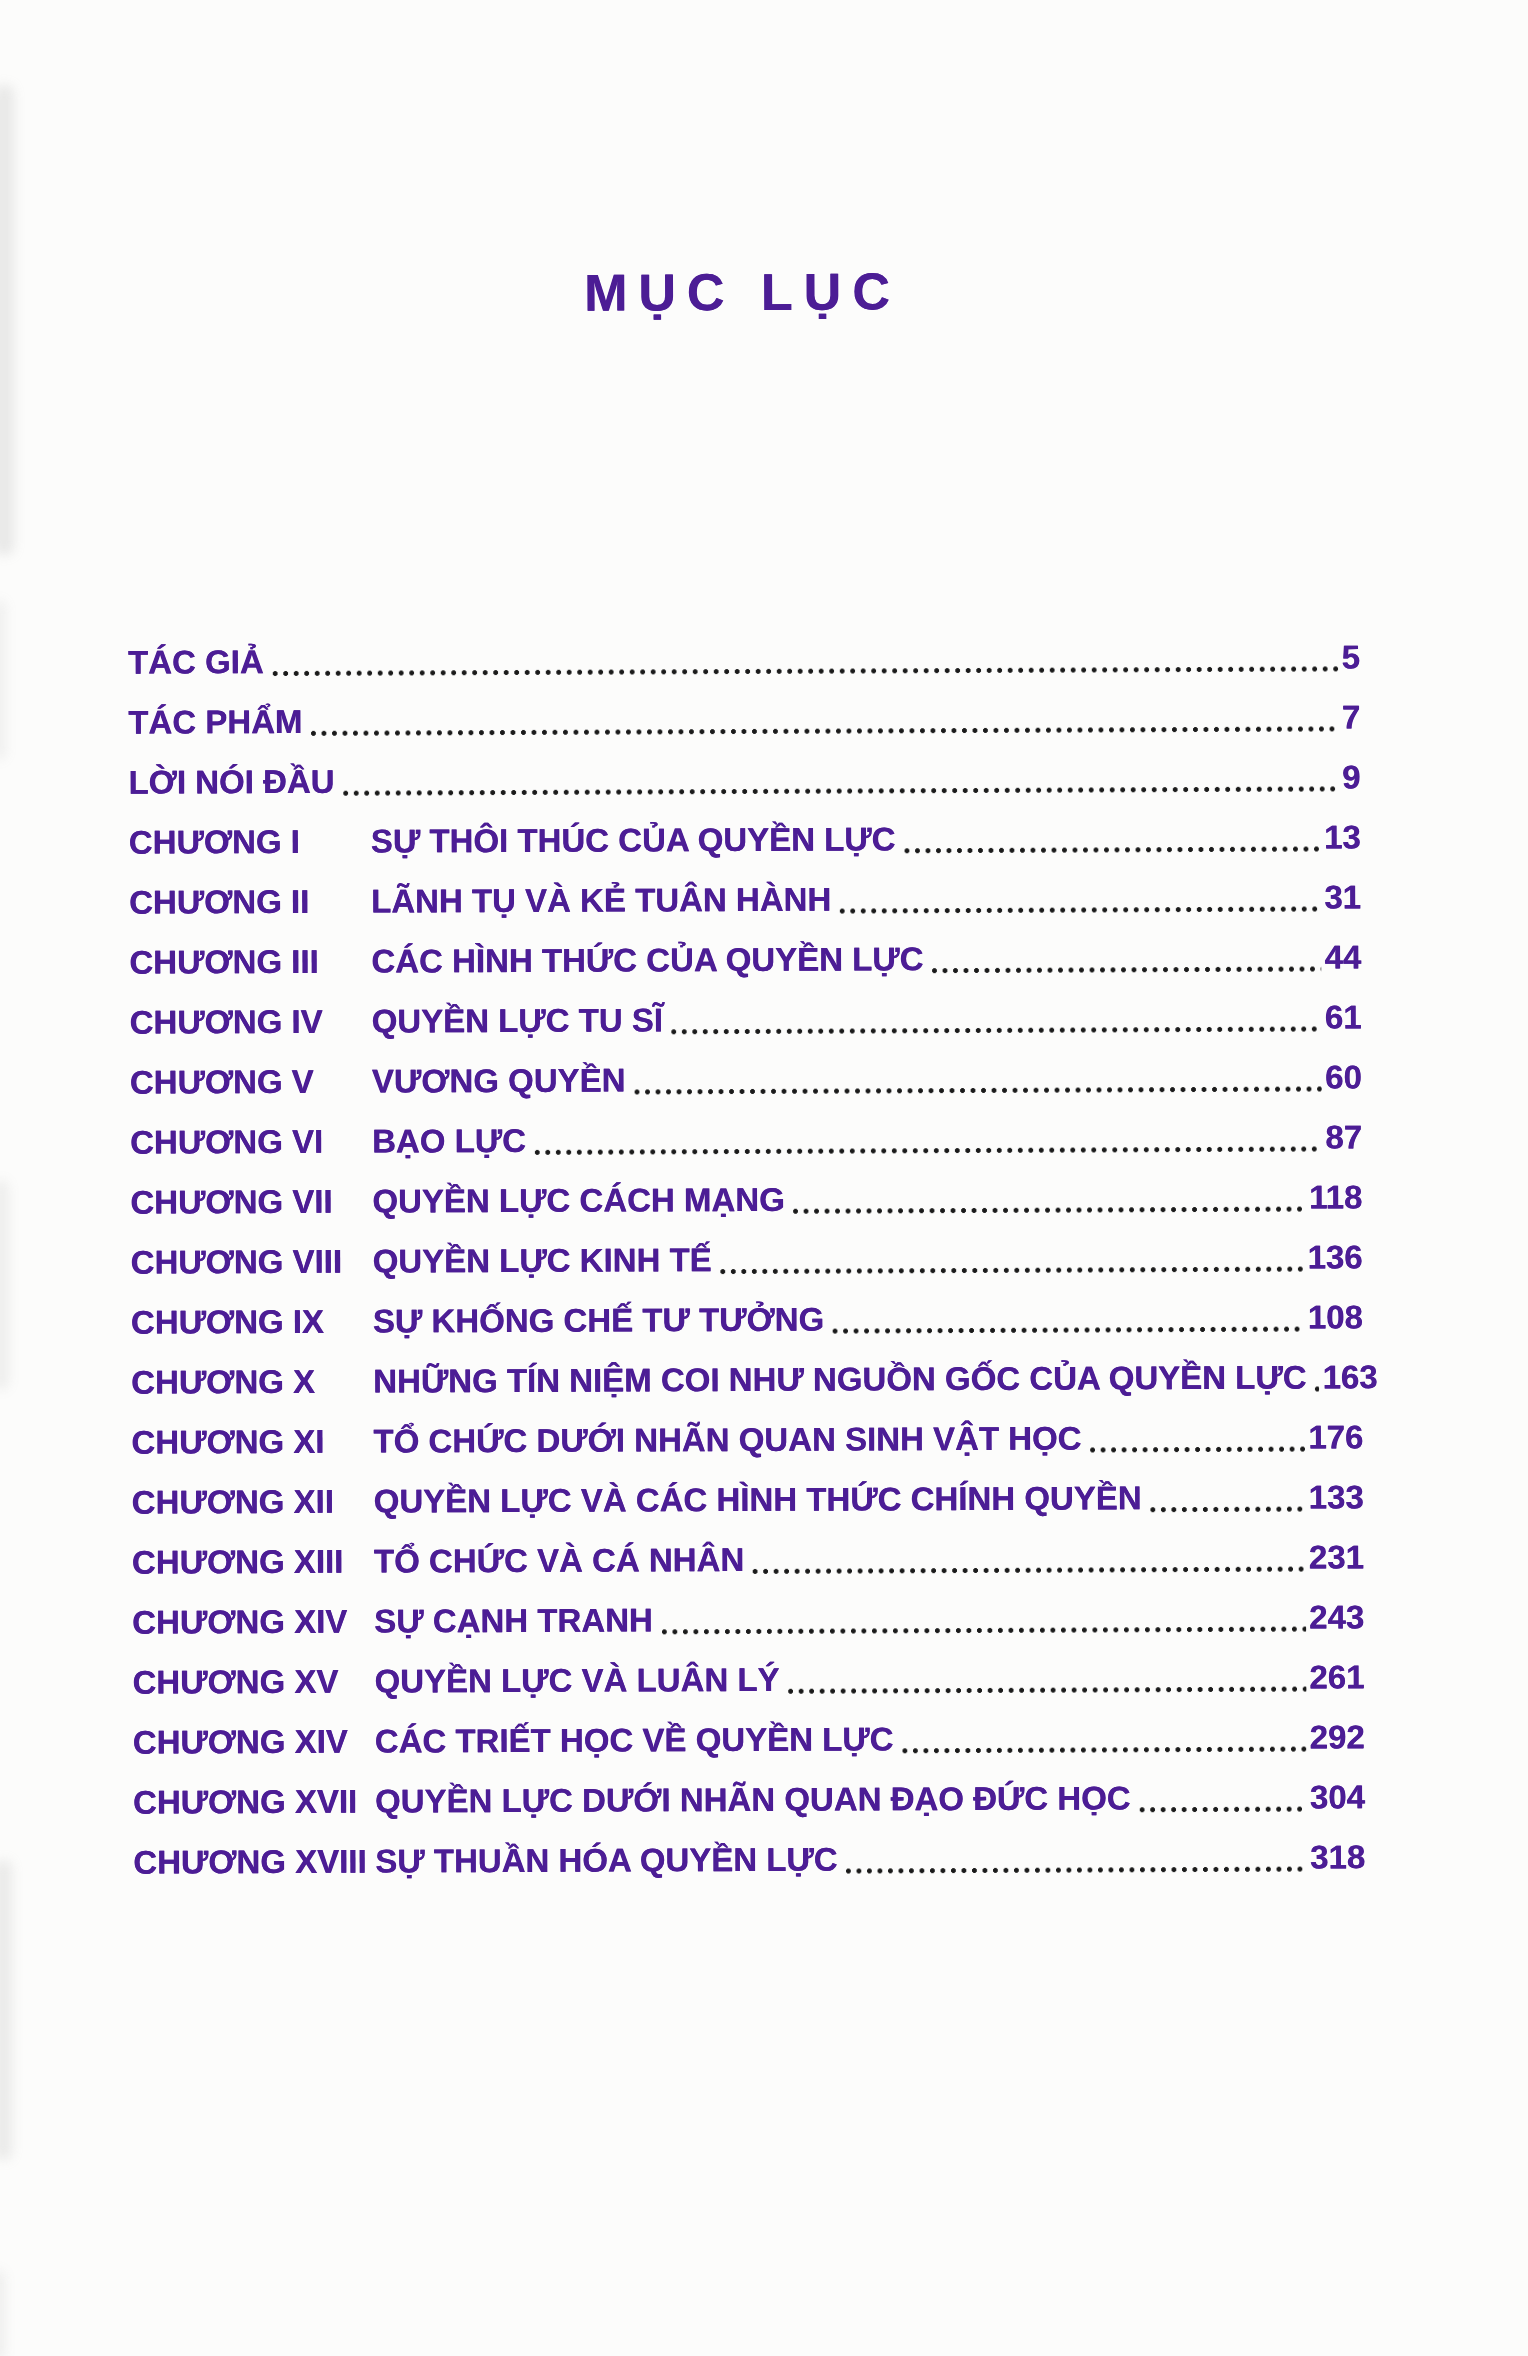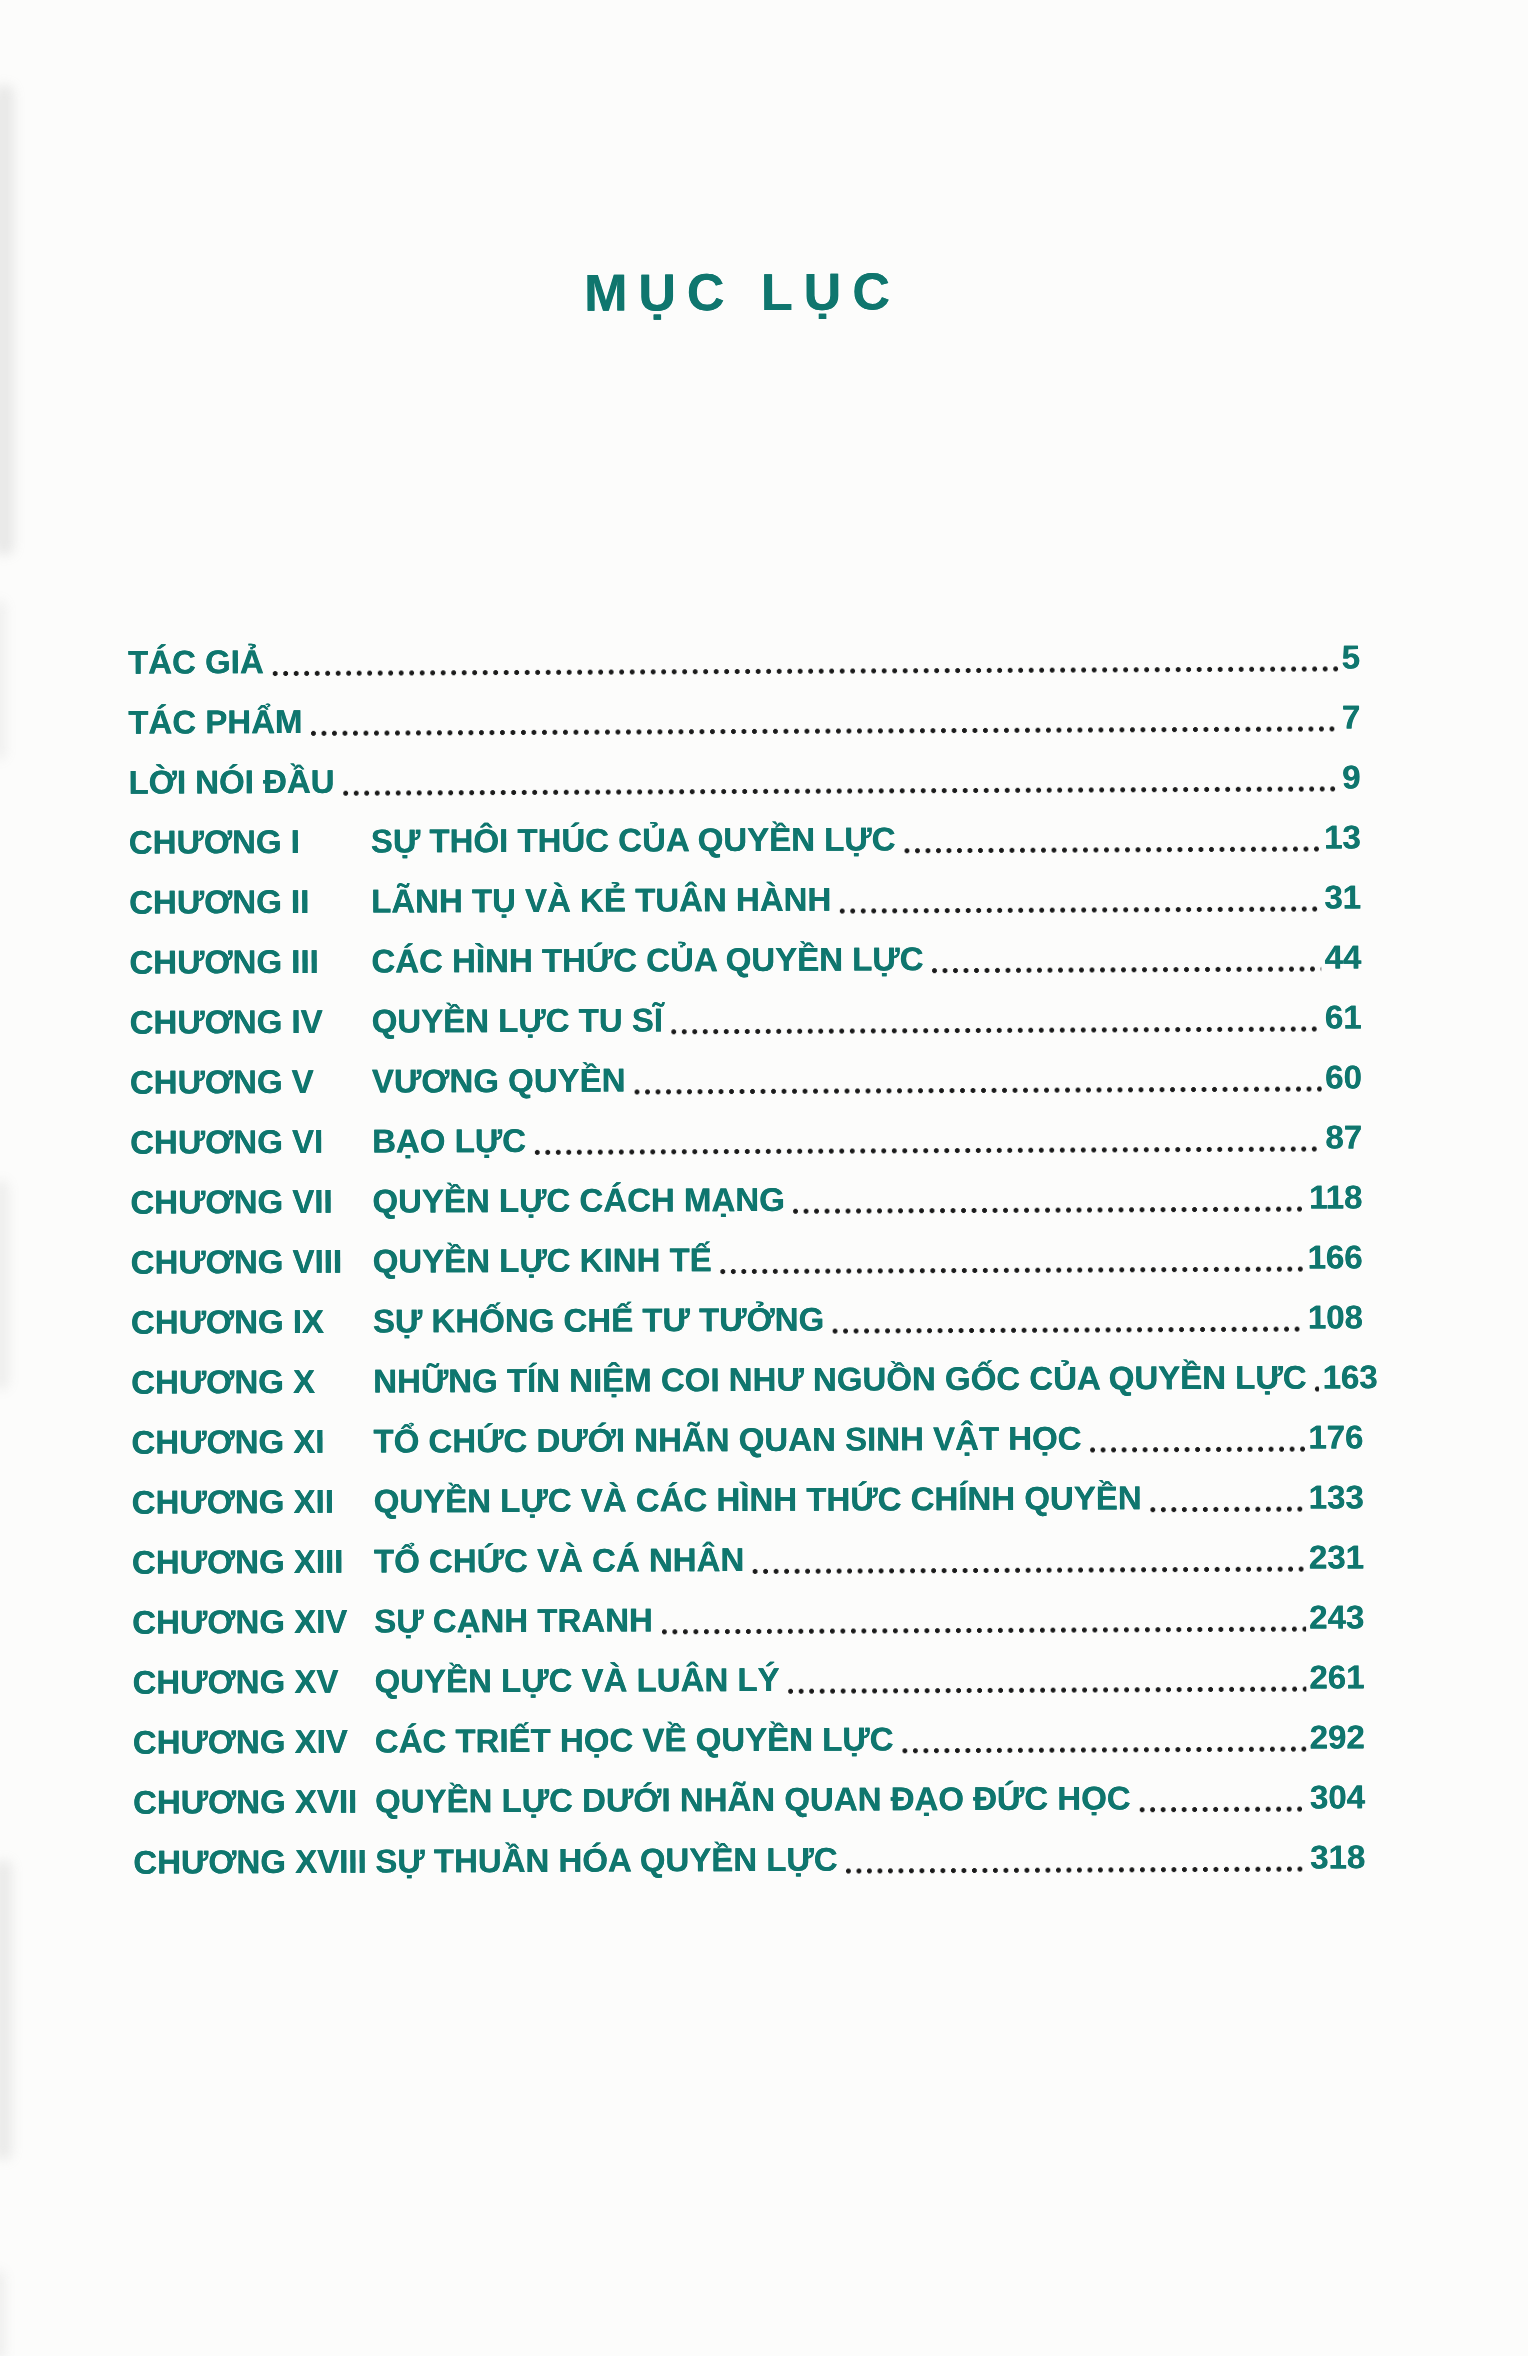--- a/index.html
+++ b/index.html
@@ -8,21 +8,21 @@
     background: #e9e9e7;
   }
   .sheet {
     position: relative;
     width: 1528px;
     height: 2356px;
     margin: 0 auto;
     background: #fcfcfb;
     overflow: hidden;
     font-family: "Liberation Sans", "DejaVu Sans", sans-serif;
-    color: #0f766e;
+    color: #4c1d95;
   }
   
   .smudge {
     position: absolute;
     background: rgba(150,150,148,0.35);
     filter: blur(6px);
     border-radius: 8px;
     pointer-events: none;
   }
   .smudge.s1 { left: -6px; top: 85px;   width: 20px; height: 470px; opacity: .55; }
@@ -154,21 +154,21 @@
         <div class="row">
     <span class="label">CHƯƠNG VII</span>
     <span class="title">QUYỀN LỰC CÁCH MẠNG</span>
     <span class="dots"></span>
     <span class="page-num">118</span>
   </div>
         <div class="row">
     <span class="label">CHƯƠNG VIII</span>
     <span class="title">QUYỀN LỰC KINH TẾ</span>
     <span class="dots"></span>
-    <span class="page-num">166</span>
+    <span class="page-num">136</span>
   </div>
         <div class="row">
     <span class="label">CHƯƠNG IX</span>
     <span class="title">SỰ KHỐNG CHẾ TƯ TƯỞNG</span>
     <span class="dots"></span>
     <span class="page-num">108</span>
   </div>
         <div class="row">
     <span class="label">CHƯƠNG X</span>
     <span class="title">NHỮNG TÍN NIỆM COI NHƯ NGUỒN GỐC CỦA QUYỀN LỰC</span>

